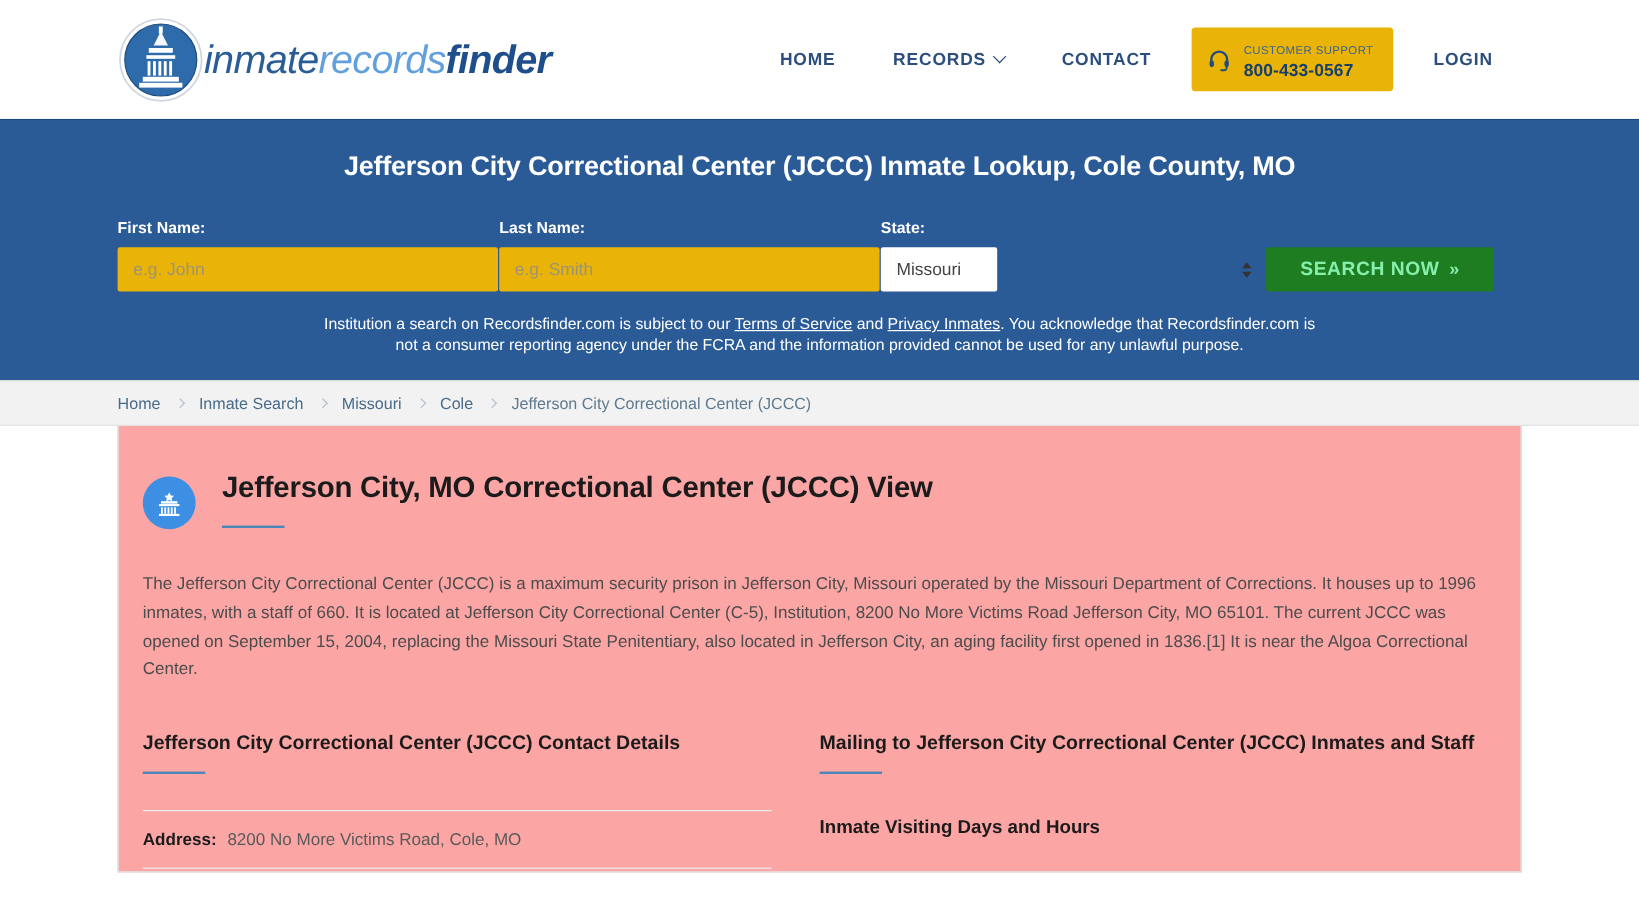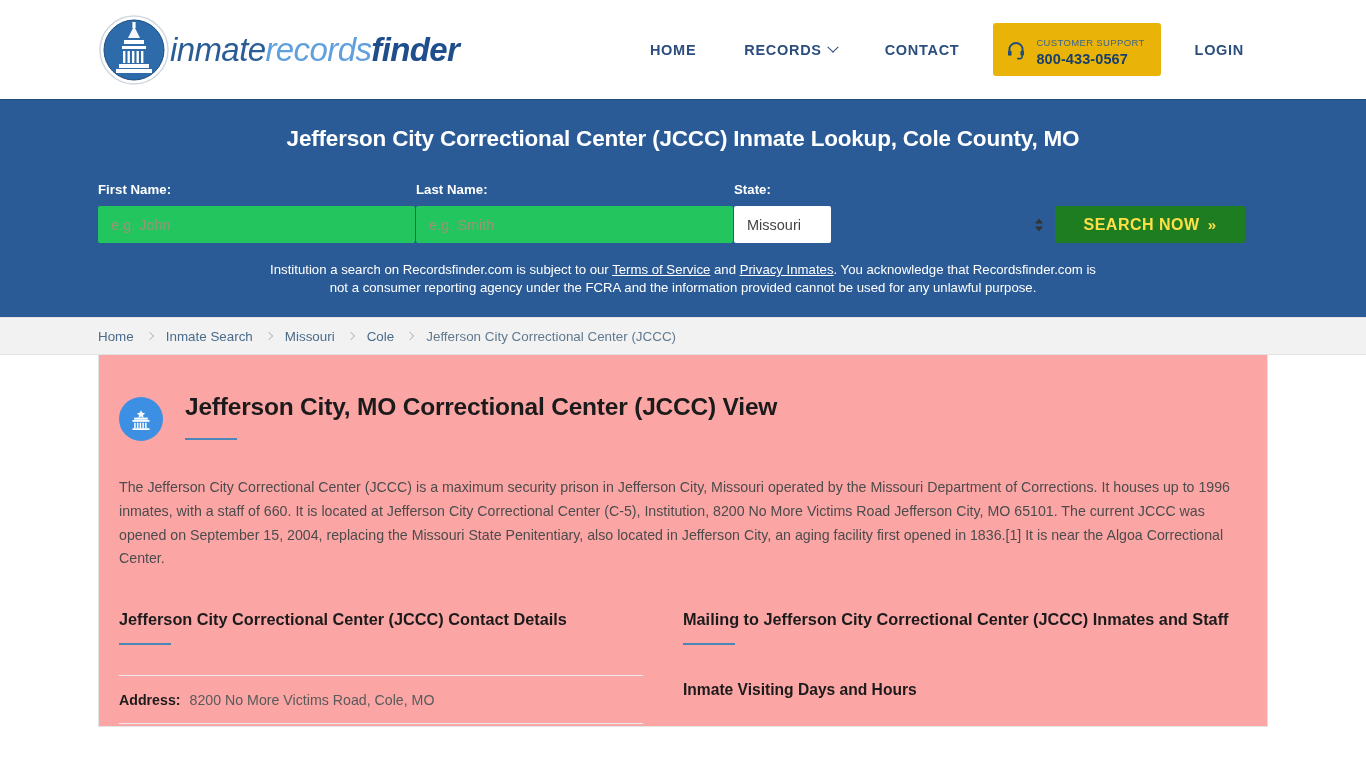--- a/index.html
+++ b/index.html
@@ -93,21 +93,21 @@
     margin-bottom:9px; letter-spacing:0.05px;
   }
   .field input, .field select {
     height:37px;
     border:none; border-radius:2px;
     font-family:"Liberation Sans", sans-serif;
     font-size:14.5px;
     padding:0 13px;
     outline:none;
   }
-  .field input { background:#22c55e; color:#5a5a4a; }
+  .field input { background:#eab308; color:#5a5a4a; }
   .field input::placeholder { color:#9b9476; }
   .field select {
     background:#ffffff; color:#444;
     -webkit-appearance:none; appearance:none;
     padding-right:30px;
   }
   .selectwrap { position:relative; }
   .selectwrap .spin {
     position:absolute; right:11px; top:50%;
     transform:translateY(-50%);
@@ -118,21 +118,21 @@
     display:block; width:0; height:0;
     border-left:4px solid transparent;
     border-right:4px solid transparent;
   }
   .spin i.up   { border-bottom:5px solid #333; }
   .spin i.down { border-top:5px solid #333; }
 
   .searchbtn {
     height:37px;
     background:#1e7c21;
-    color:#fde047;
+    color:#86efac;
     border:none; border-radius:2px;
     font-family:"Liberation Sans", sans-serif;
     font-size:16px; font-weight:800; letter-spacing:0.5px;
     padding:0 20px;
     cursor:pointer;
     display:flex; align-items:center; justify-content:center; gap:8px;
     width:190px;
   }
   .searchbtn .chev { font-size:15px; font-weight:700; }
 

